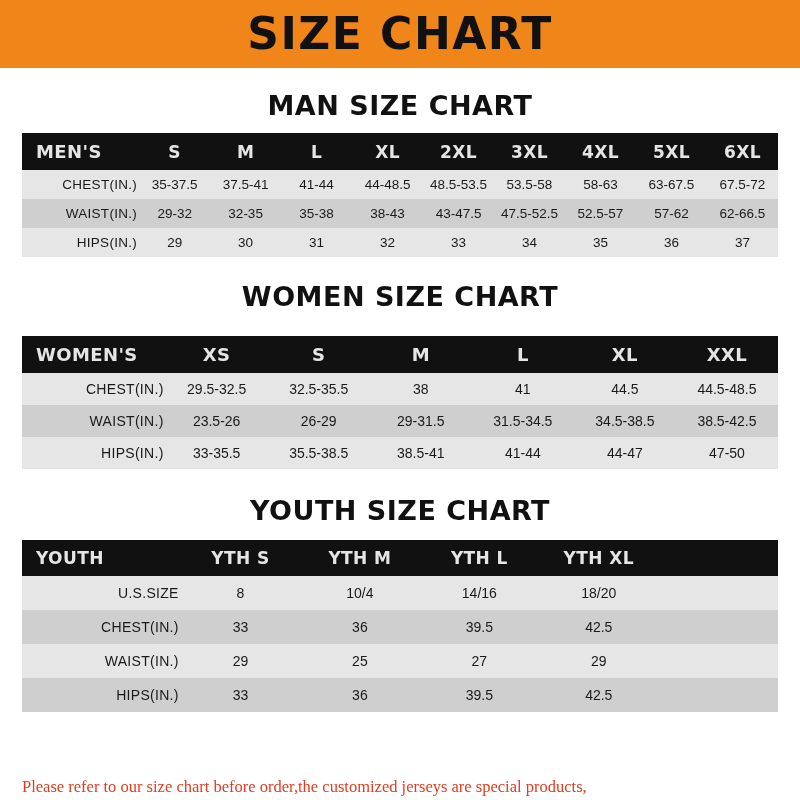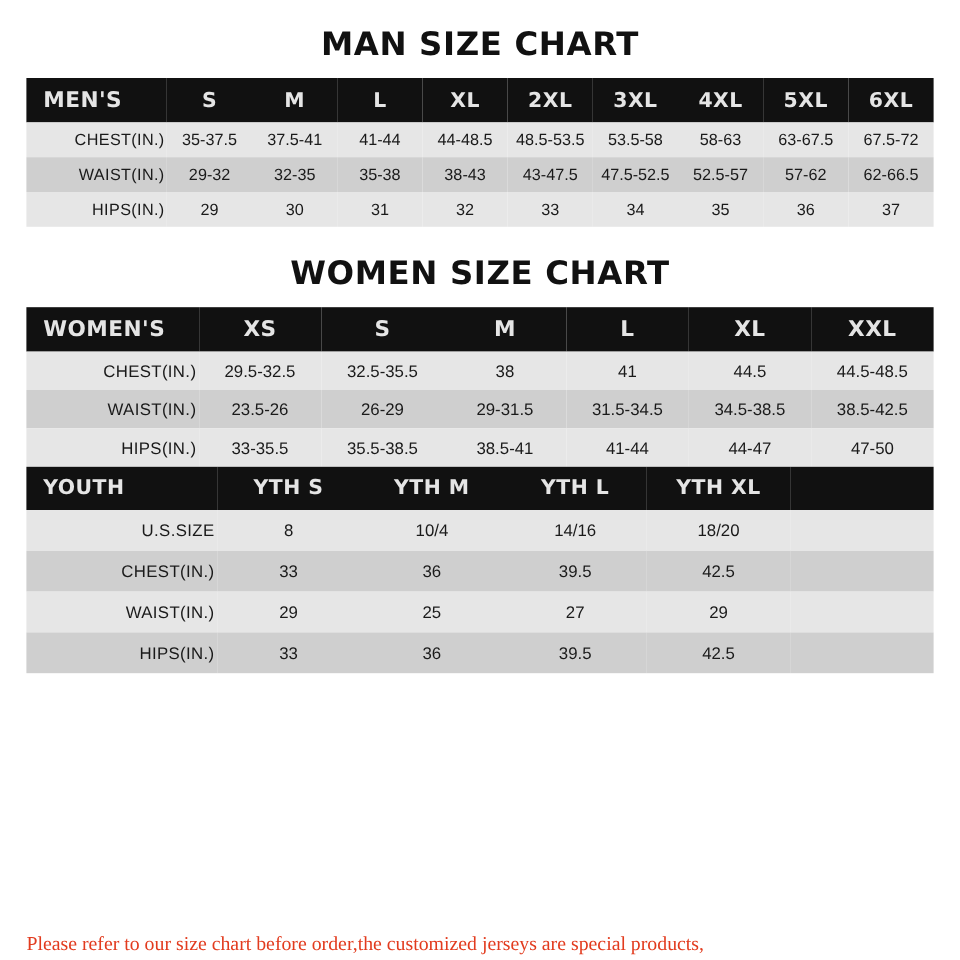--- a/index.html
+++ b/index.html
@@ -44,21 +44,21 @@
   }
   .section-title {
     text-align: center;
     font-family: "DejaVu Sans", sans-serif;
     font-weight: bold;
     font-size: 27px;
     letter-spacing: 0.5px;
     color: #111;
   }
   .t-man { margin-top: 22px; margin-bottom: 12px; }
-  .t-women { margin-top: 24px; margin-bottom: 12px; }
+  .t-women { margin-top: 24px; margin-bottom: 24px; }
   .t-youth { margin-top: 26px; margin-bottom: 14px; }
 
   table {
     width: 100%;
     border-collapse: collapse;
     table-layout: fixed;
   }
   thead th {
     background: #111;
     color: #e5e5e5;
@@ -108,20 +108,23 @@
     line-height: 1.35;
     font-family: "Liberation Serif", serif;
   }
   .note div { white-space: nowrap; }
 </style>
 </head>
 <body>
 
 <div class="page">
 
+  <div class="banner">
+    <div class="banner-title">SIZE CHART</div>
+  </div>
 
   <div class="body-wrap">
 
     <div class="section-title t-man">MAN SIZE CHART</div>
     <table class="men">
       <colgroup>
           <col class="c0">
           <col>
           <col>
           <col>
@@ -232,20 +235,21 @@
           <td>33-35.5</td>
           <td>35.5-38.5</td>
           <td>38.5-41</td>
           <td>41-44</td>
           <td>44-47</td>
           <td>47-50</td>
         </tr>
       </tbody>
     </table>
 
+    <div class="section-title t-youth">YOUTH SIZE CHART</div>
     <table class="youth">
       <colgroup>
           <col class="c0">
           <col>
           <col>
           <col>
           <col>
           <col>
         </colgroup>
       <thead>

